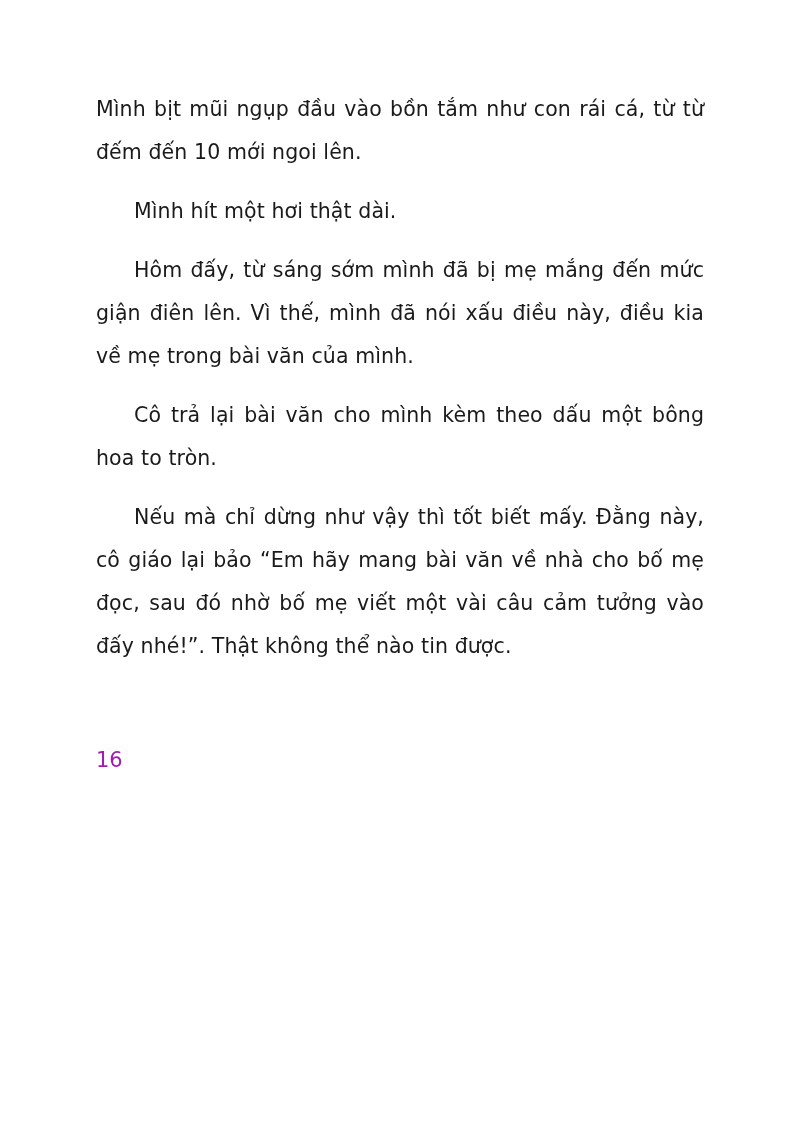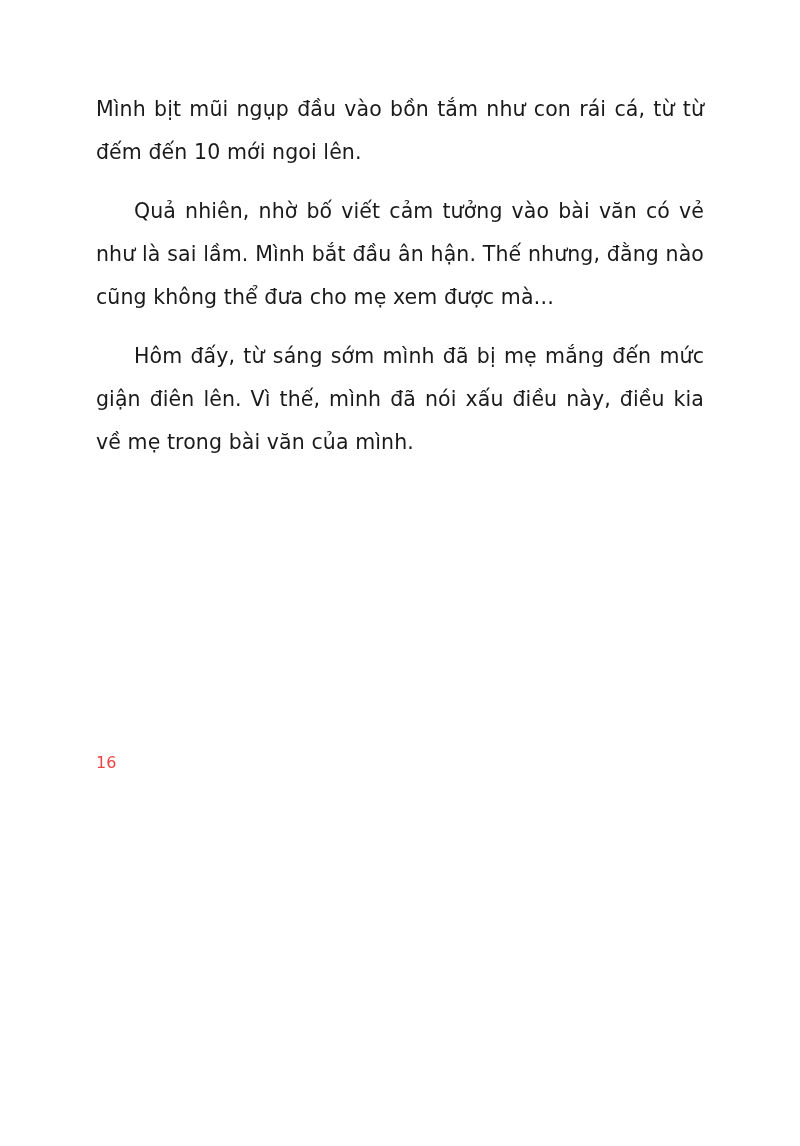--- a/index.html
+++ b/index.html
@@ -35,28 +35,30 @@
     margin: 0 0 16px 0;
     text-indent: 38px;
   }
   .para.first {
     text-indent: 0;
   }
   .page-number {
     position: absolute;
     left: 96px;
     bottom: 58px;
-    font-size: 16px;
-    color: #ef4444;
+    font-size: 21px;
+    color: #a21caf;
     font-family: "DejaVu Sans", sans-serif;
   }
 </style>
 </head>
 <body>
 
 <div class="page">
   <div class="body-text">
     <p class="para first">Mình bịt mũi ngụp đầu vào bồn tắm như con rái cá, từ từ đếm đến 10 mới ngoi lên.</p>
-    <p class="para">Quả nhiên, nhờ bố viết cảm tưởng vào bài văn có vẻ như là sai lầm. Mình bắt đầu ân hận. Thế nhưng, đằng nào cũng không thể đưa cho mẹ xem được mà…</p>
+    <p class="para">Mình hít một hơi thật dài.</p>
     <p class="para">Hôm đấy, từ sáng sớm mình đã bị mẹ mắng đến mức giận điên lên. Vì thế, mình đã nói xấu điều này, điều kia về mẹ trong bài văn của mình.</p>
+    <p class="para">Cô trả lại bài văn cho mình kèm theo dấu một bông hoa to tròn.</p>
+    <p class="para">Nếu mà chỉ dừng như vậy thì tốt biết mấy. Đằng này, cô giáo lại bảo “Em hãy mang bài văn về nhà cho bố mẹ đọc, sau đó nhờ bố mẹ viết một vài câu cảm tưởng vào đấy nhé!”. Thật không thể nào tin được.</p>
   </div>
   <div class="page-number">16</div>
 </div>
 
 </body></html>

